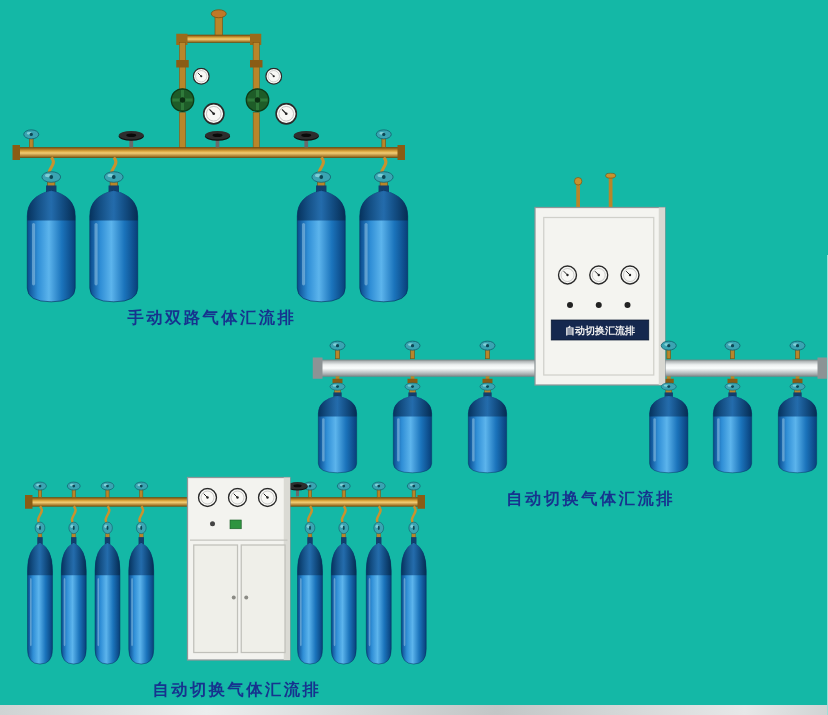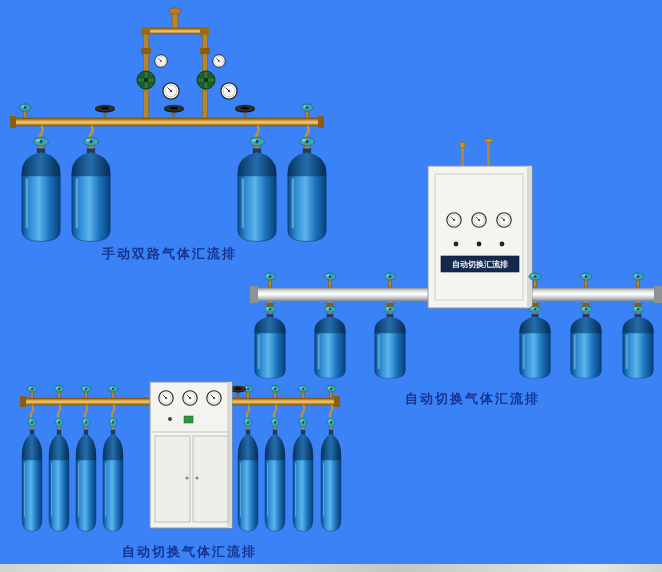--- a/index.html
+++ b/index.html
@@ -1,17 +1,17 @@
 <!DOCTYPE html>
 <html><head>
 <meta charset="utf-8">
 <style>
   * { margin:0; padding:0; box-sizing:border-box; }
   html,body { background:#ffffff; font-family:"Liberation Sans", sans-serif; }
-  #canvas { position:relative; width:662px; height:572px; background:#3b82f6; overflow:hidden; }
+  #canvas { position:relative; width:662px; height:572px; background:#14b8a6; overflow:hidden; }
   .art { position:absolute; }
   .caption {
     position:absolute;
     font-weight:bold;
     font-size:13px;
     letter-spacing:2px;
     color:#16338e;
     white-space:nowrap;
   }
   svg text { font-family:"Liberation Sans", sans-serif; font-weight:bold; }

